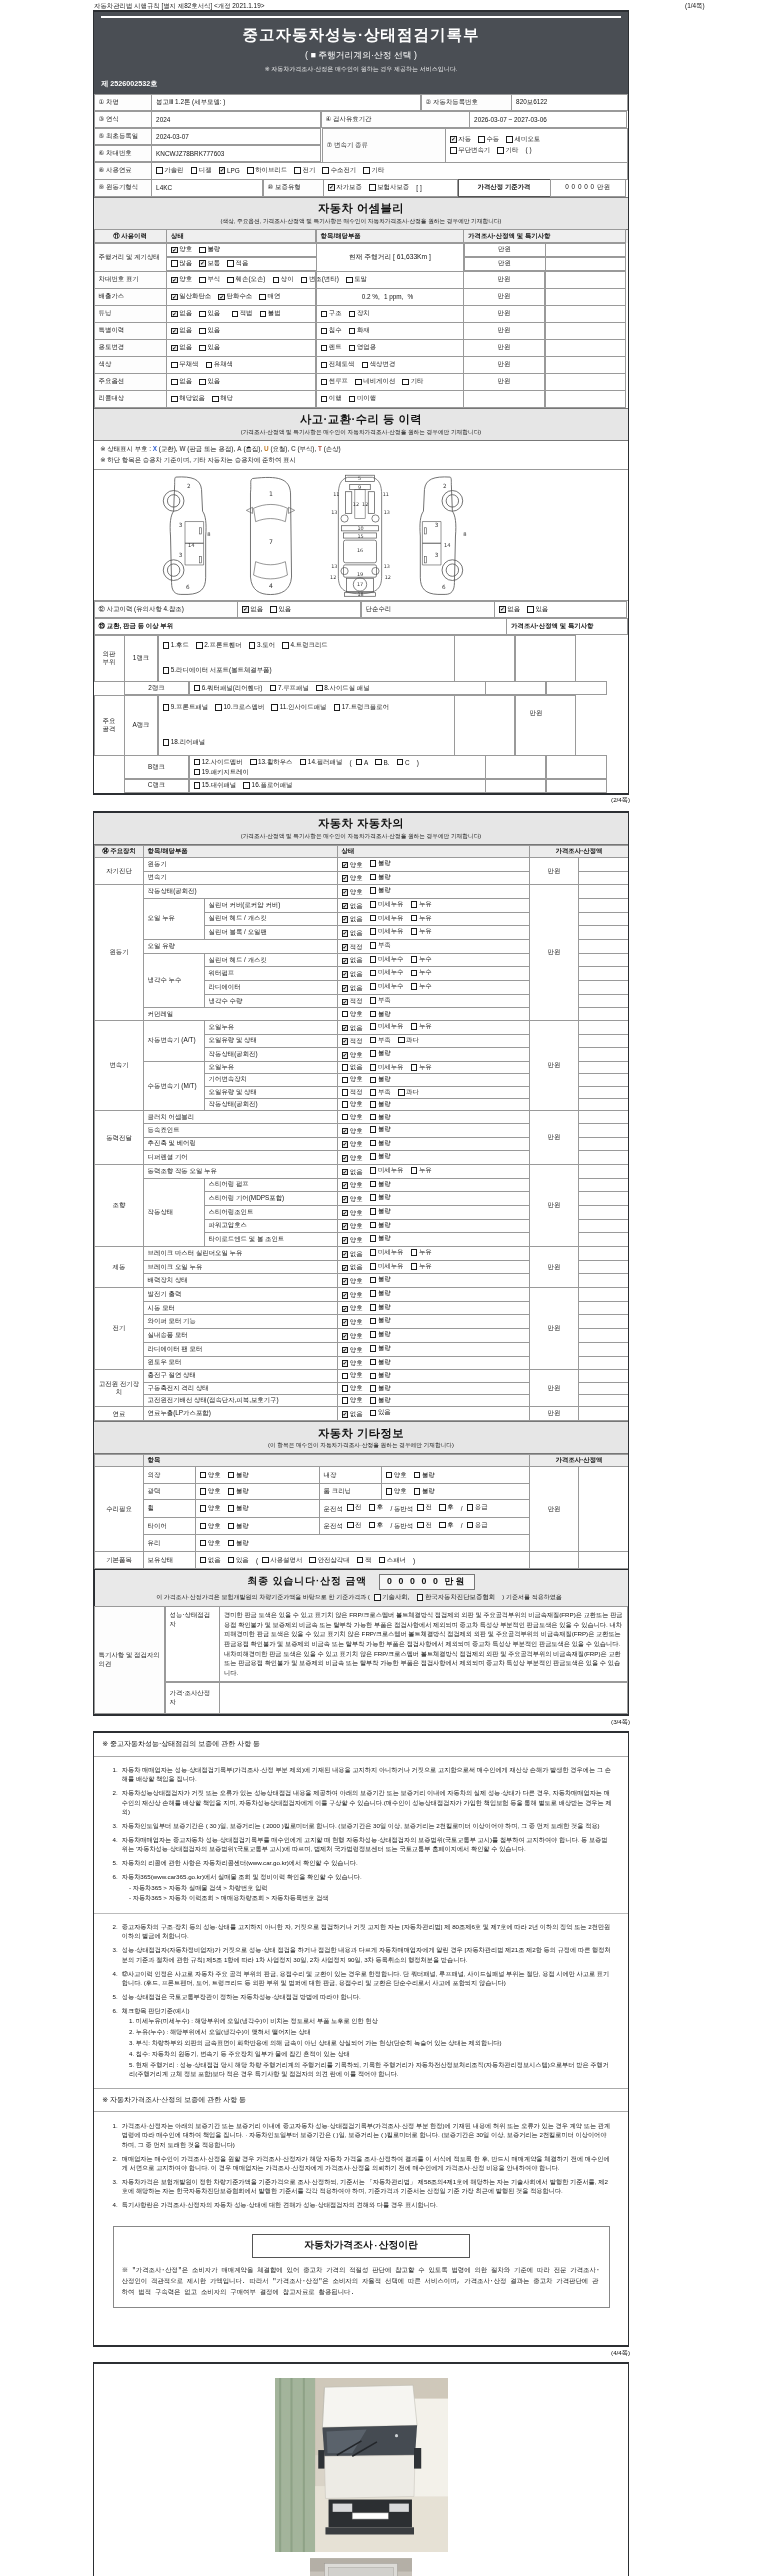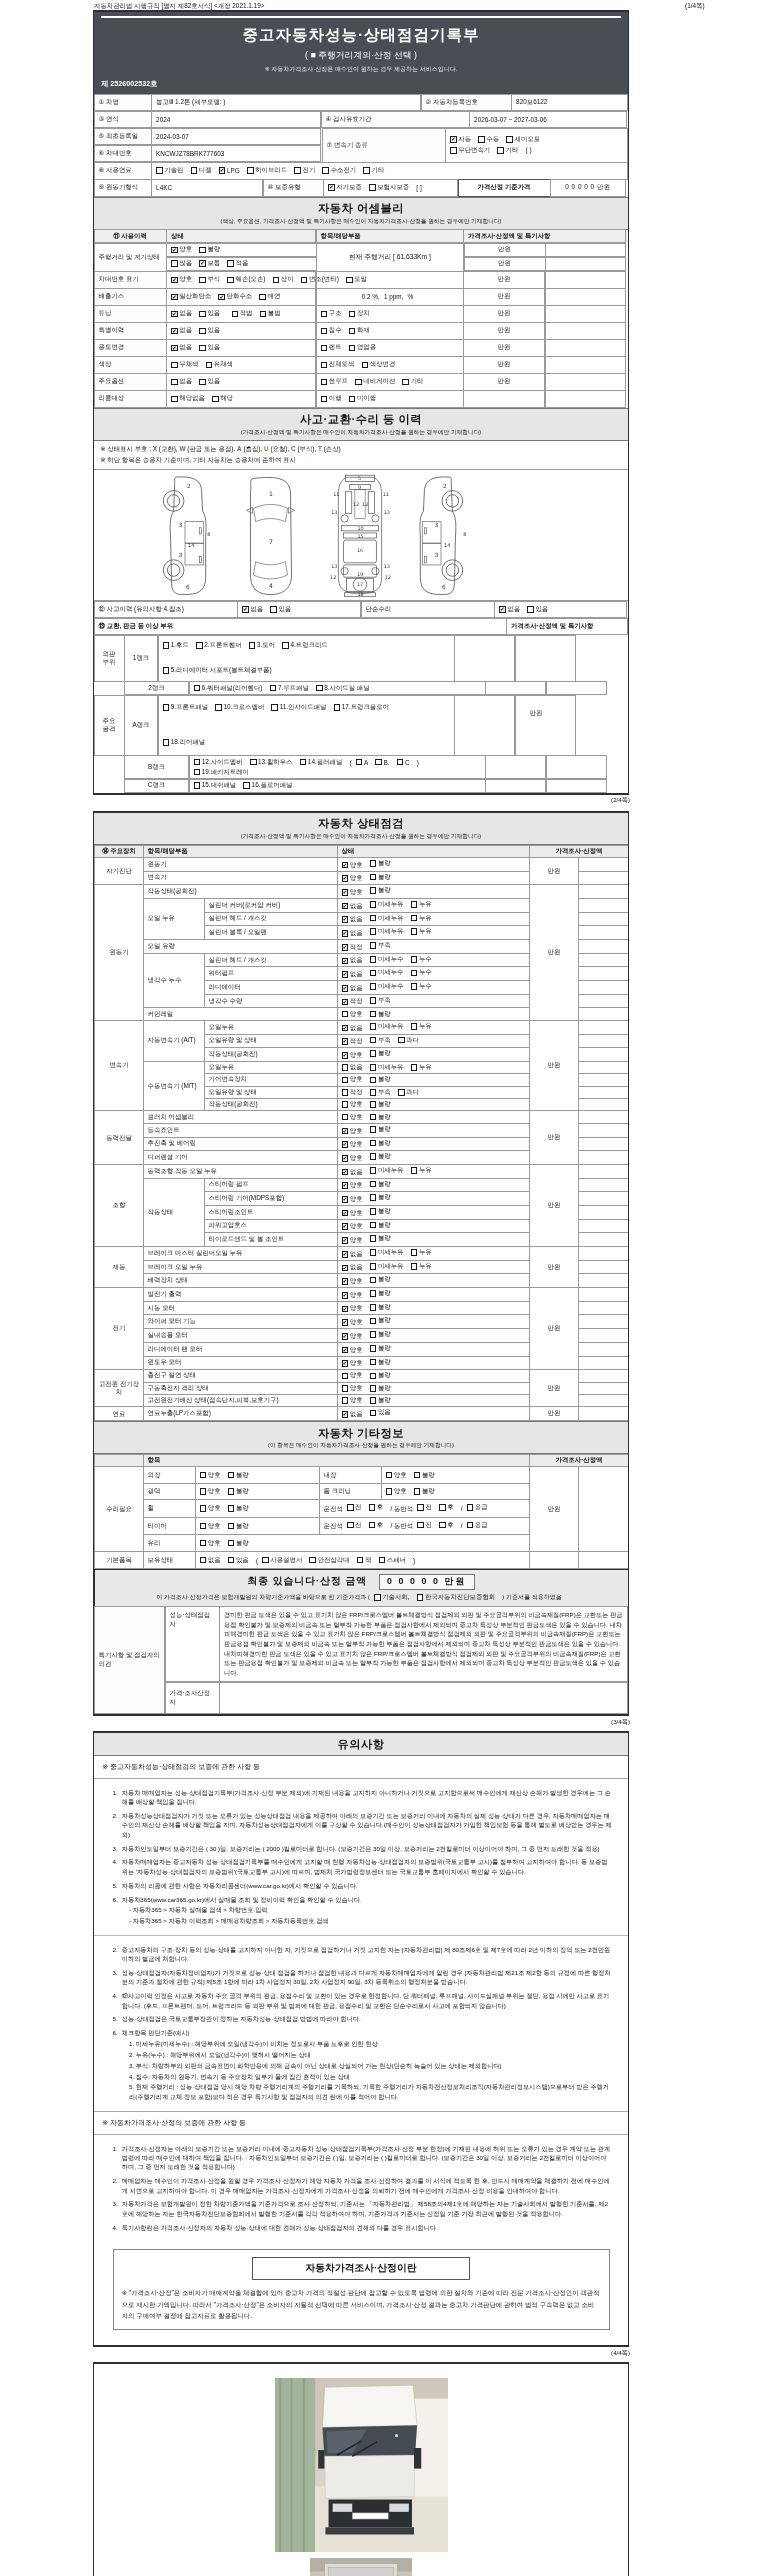--- a/index.html
+++ b/index.html
@@ -51,21 +51,21 @@
   .final .l1{font-size:9.8px;font-weight:bold;letter-spacing:1px;}
   .final .amount{display:inline-block;border:0.5px solid #777;background:#f8f8f8;
                  font-size:8.8px;font-weight:bold;padding:1px 7.2px;margin-left:9.3px;letter-spacing:2.1px;}
   .final .l2{font-size:6px;margin-top:3.1px;}
   
   .nt-row{border-bottom:0.5px solid #aaa;padding:6.2px 8.2px;font-size:7px;}
   .nt-item{display:flex;font-size:6.2px;line-height:1.5;margin:4.6px 0;}
   .nt-item .n{width:13.4px;flex:none;text-align:right;margin-right:4.1px;}
   .nt-sub{margin:1.5px 0 0 7.2px;}
   .nt-block{padding:4.1px 14.4px 5.2px 10.3px;}
-  .pricing-box{border:0.5px solid #888;margin:7.2px 18.5px 8.2px;padding:6.2px 8.2px 8.2px;}
+  .pricing-box{border:0.5px solid #888;margin:7.2px 18.5px 8.2px;padding:6.2px 8.2px 8.2px;font-family:Liberation Mono, monospace;}
   .pricing-title{border:0.5px solid #555;width:216px;margin:1px auto 7.2px;text-align:center;
                  font-size:9.8px;font-weight:bold;padding:4.1px 0;}
   .pricing-text{font-size:6.4px;line-height:1.75;}
   .photos{background:#fff;text-align:center;padding-top:6.2px;}
   .photo-frame{display:block;margin:0 auto 6.2px;}
   svg text{font-family:"DejaVu Sans",sans-serif;}
 </style>
 </head>
 <body>
 
@@ -718,21 +718,21 @@
           </div>
       <div class="c" style="width:61px;min-height:13.4px"></div>
           <div class="c" style="width:61px;min-height:13.4px"></div>
         </div>
   <div style="position:absolute;right:62px;top:0;bottom:0;width:60px;display:flex;align-items:center;justify-content:center;font-size:6.4px;pointer-events:none">만원</div>
       </div>
     </div>
   <div class="marker">(2/4쪽)</div>
   <div class="page" style="min-height:876px;margin-top:4.1px;" id="page2">
       <div class="sec">
-  <div class="t">자동차 상태점검</div>
+  <div class="t">자동차 자동차의</div>
         <div class="s">(가격조사·산정액 및 특기사항은 매수인이 자동차가격조사·산정을 원하는 경우에만 기재합니다)</div>
       </div>
       <table>
         <colgroup>
   <col style="width:49px">
           <col style="width:61px">
           <col style="width:133px">
           <col style="width:192px">
           <col style="width:49px">
           <col style="width:50px">
@@ -1442,23 +1442,20 @@
           </div>
     <div class="fr">
             <div class="c wrap" style="width:55px;min-height:32px;white-space:normal">가격·조사산정자</div>
       <div class="c" style="width:409px;min-height:32px"></div>
           </div>
   </div>
       </div>
     </div>
   <div class="marker">(3/4쪽)</div>
   <div class="page" style="min-height:616px;margin-top:3.1px;" id="page3">
-      <div class="sec">
-        <div class="t">유의사항</div>
-      </div>
   <div class="nt-row">※ 중고자동차성능·상태점검의 보증에 관한 사항 등</div>
   <div class="nt-block">
         <div class="nt-item">
           <span class="n">1.</span>
           <span>자동차 매매업자는 성능·상태점검기록부(가격조사·산정 부분 제외)에 기재된 내용을 고지하지 아니하거나 거짓으로 고지함으로써 매수인에게 재산상 손해가 발생한 경우에는 그 손해를 배상할 책임을 집니다.</span>
         </div>
         <div class="nt-item">
           <span class="n">2.</span>
           <span>자동차성능상태점검자가 거짓 또는 오류가 있는 성능상태점검 내용을 제공하여 아래의 보증기간 또는 보증거리 이내에 자동차의 실제 성능·상태가 다른 경우, 자동차매매업자는 매수인의 재산상 손해를 배상할 책임을 지며, 자동차성능상태점검자에게 이를 구상할 수 있습니다.(매수인이 성능상태점검자가 가입한 책임보험 등을 통해 별도로 배상받는 경우는 제외)</span>
         </div>

